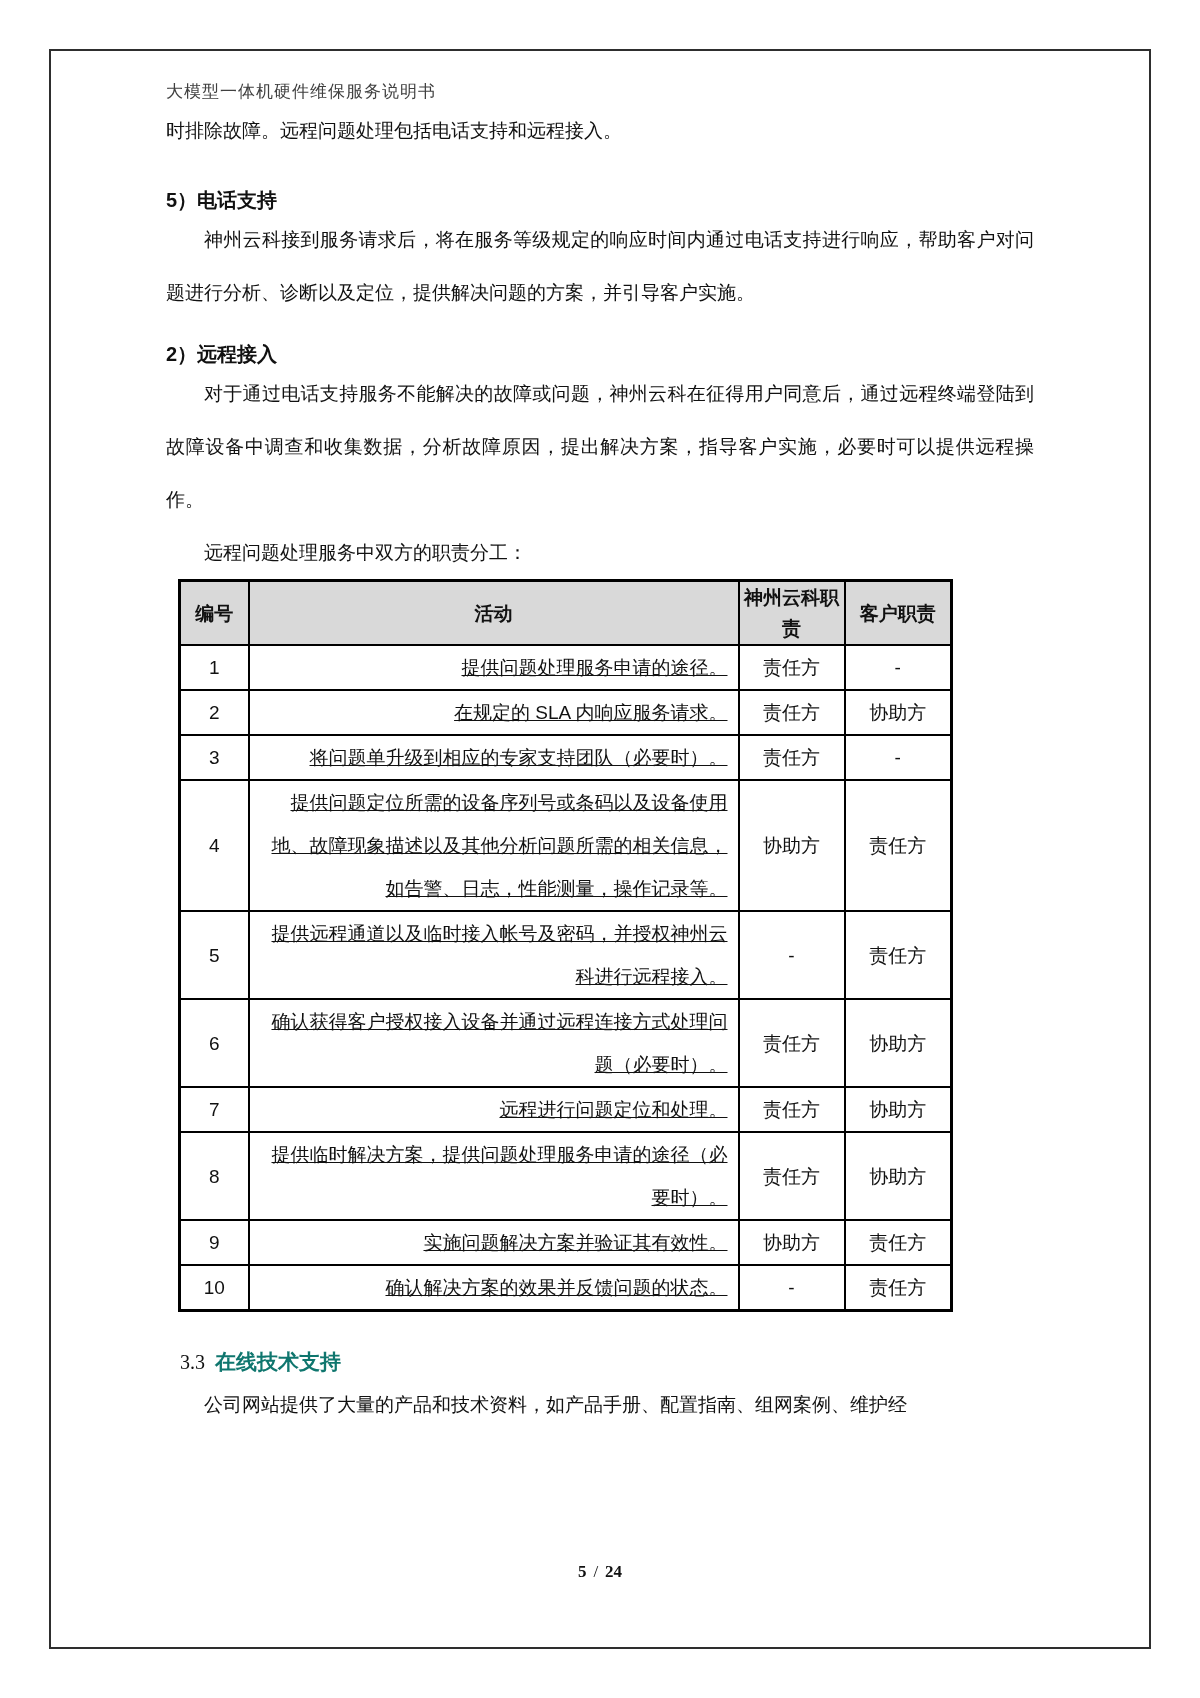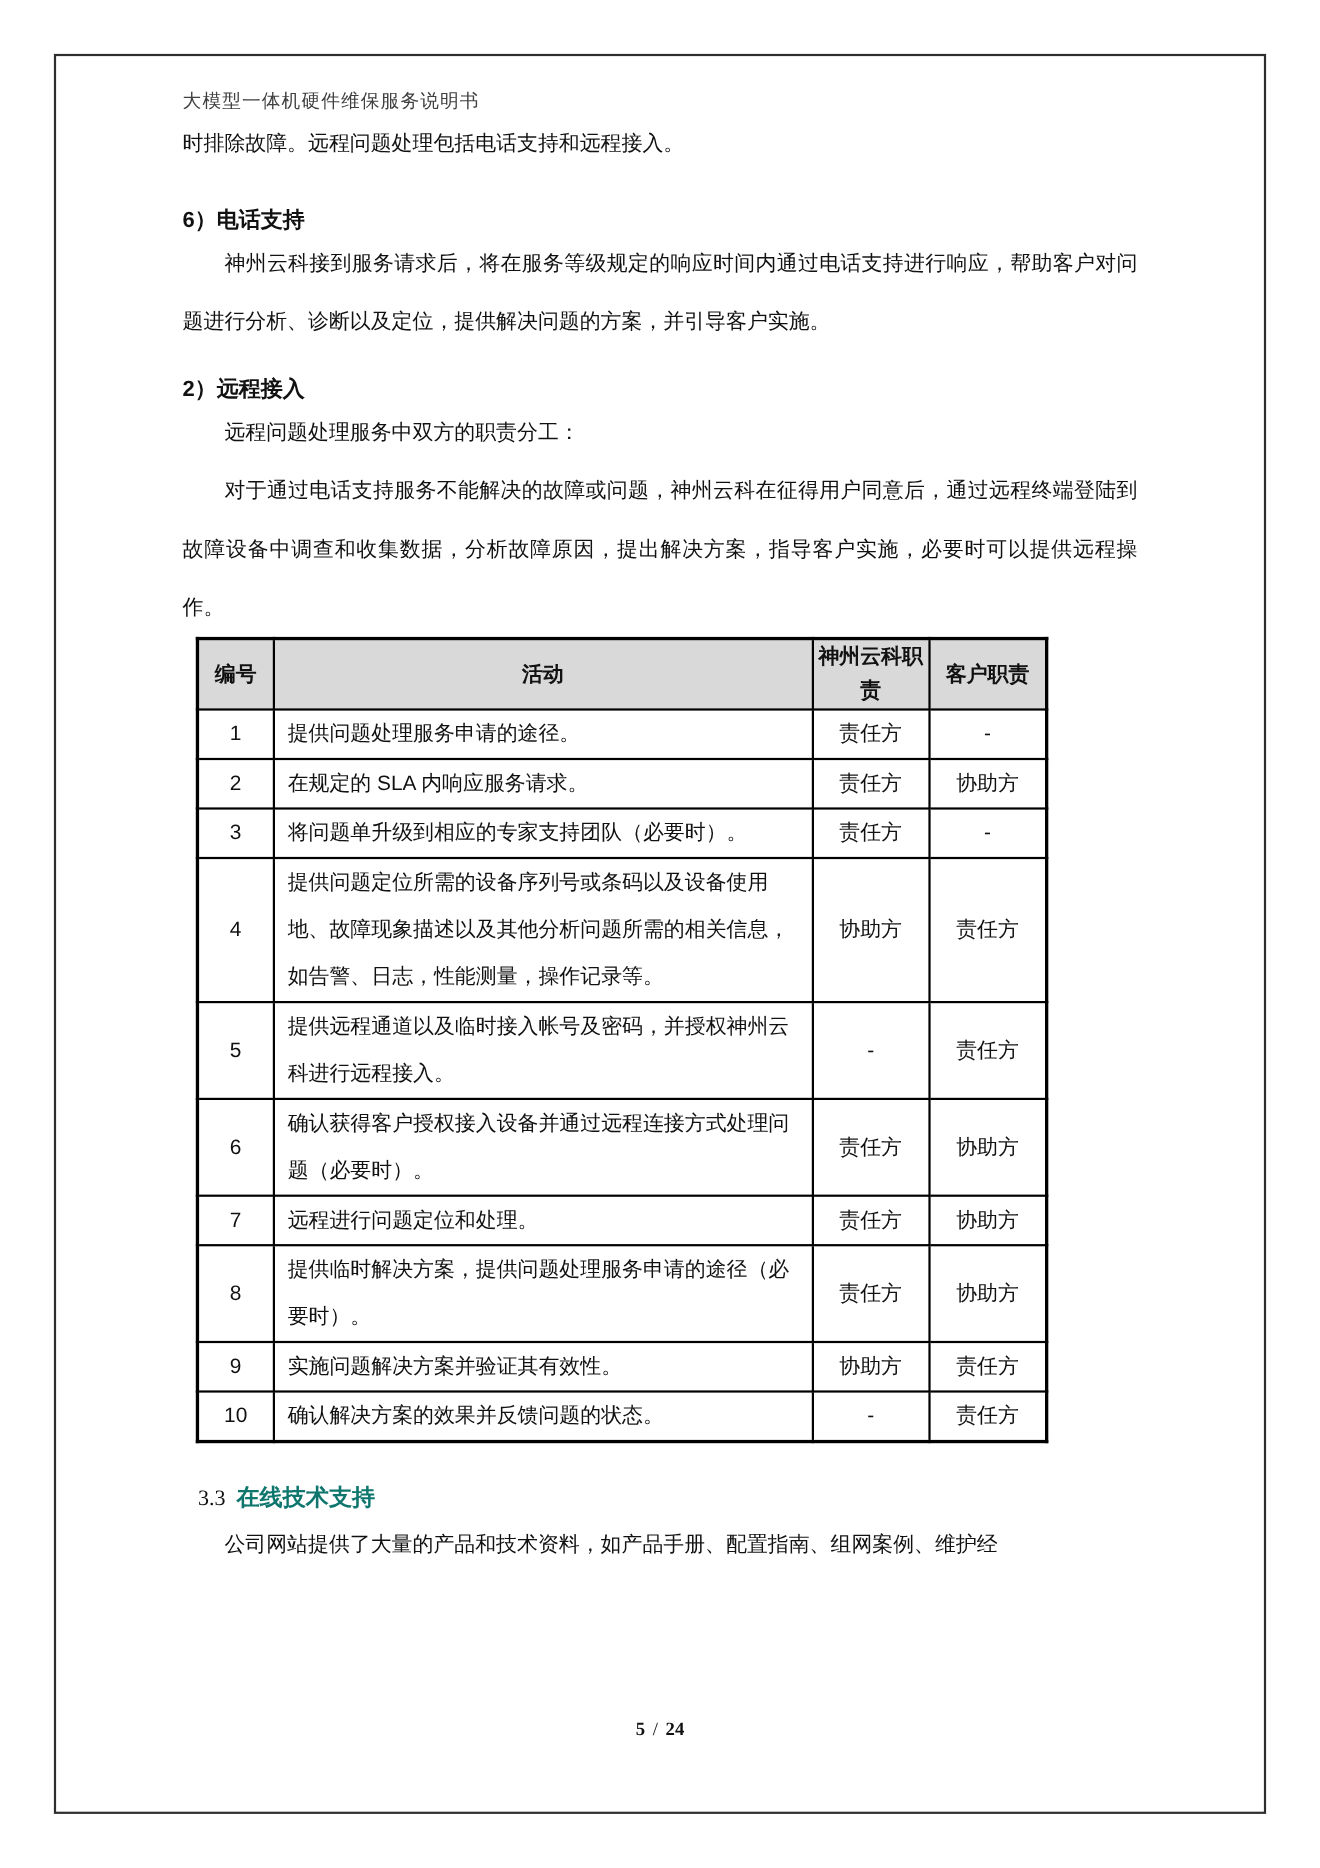--- a/index.html
+++ b/index.html
@@ -77,22 +77,23 @@
     height: 62px;
     padding: 0 4px;
   }
   .resp-table td {
     line-height: 43px;
     text-align: center;
     vertical-align: middle;
     padding: 0;
   }
   .resp-table td.col-activity {
-    text-align: left;
+    text-align: right;
     padding: 0 10px 0 12px;
+    text-decoration: underline;
   }
   .section-heading {
     margin: 36px 0 0 14px;
     line-height: 28px;
   }
   .section-number {
     font-family: "Liberation Serif", serif;
     font-size: 20px;
     color: #111111;
   }
@@ -119,29 +120,29 @@
 <body>
 
 <div class="page-border"></div>
 
 <div class="content">
 
   <div class="doc-header">大模型一体机硬件维保服务说明书</div>
 
   <p class="body intro">时排除故障。远程问题处理包括电话支持和远程接入。</p>
 
-  <h3 class="sub-heading first">6）电话支持</h3>
+  <h3 class="sub-heading first">5）电话支持</h3>
 
   <p class="body indent para-a">神州云科接到服务请求后，将在服务等级规定的响应时间内通过电话支持进行响应，帮助客户对问题进行分析、诊断以及定位，提供解决问题的方案，并引导客户实施。</p>
 
   <h3 class="sub-heading second">2）远程接入</h3>
 
+  <p class="body indent para-b">对于通过电话支持服务不能解决的故障或问题，神州云科在征得用户同意后，通过远程终端登陆到故障设备中调查和收集数据，分析故障原因，提出解决方案，指导客户实施，必要时可以提供远程操作。</p>
+
   <p class="body indent table-lead">远程问题处理服务中双方的职责分工：</p>
-
-  <p class="body indent para-b">对于通过电话支持服务不能解决的故障或问题，神州云科在征得用户同意后，通过远程终端登陆到故障设备中调查和收集数据，分析故障原因，提出解决方案，指导客户实施，必要时可以提供远程操作。</p>
 
   <table class="resp-table">
     <colgroup>
       <col style="width:69px">
       <col style="width:490px">
       <col style="width:106px">
       <col style="width:107px">
     </colgroup>
     <thead>
       <tr>

